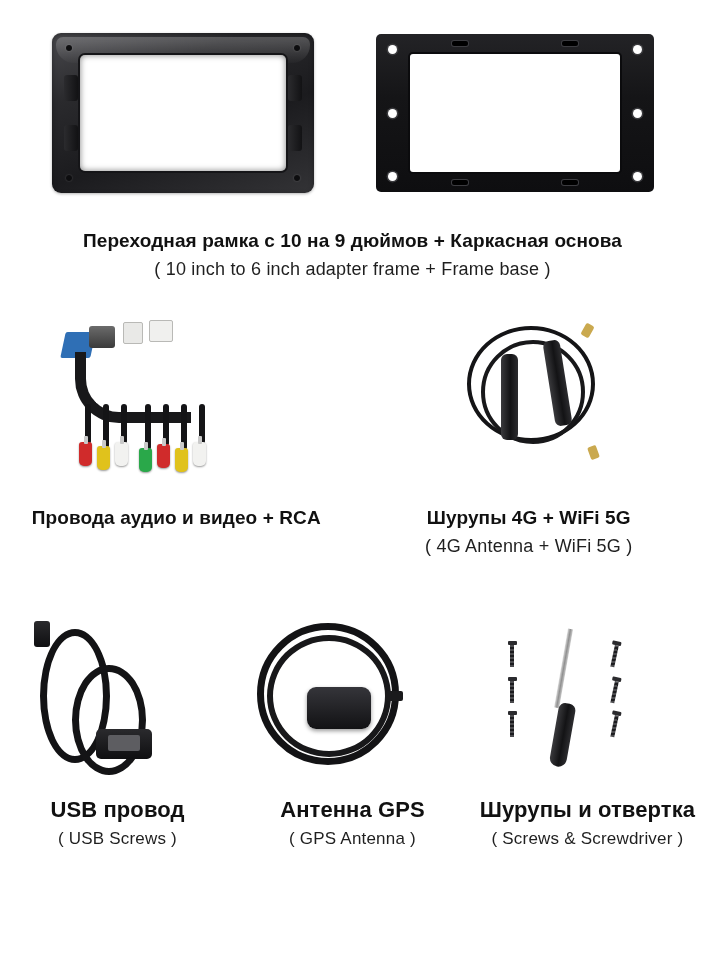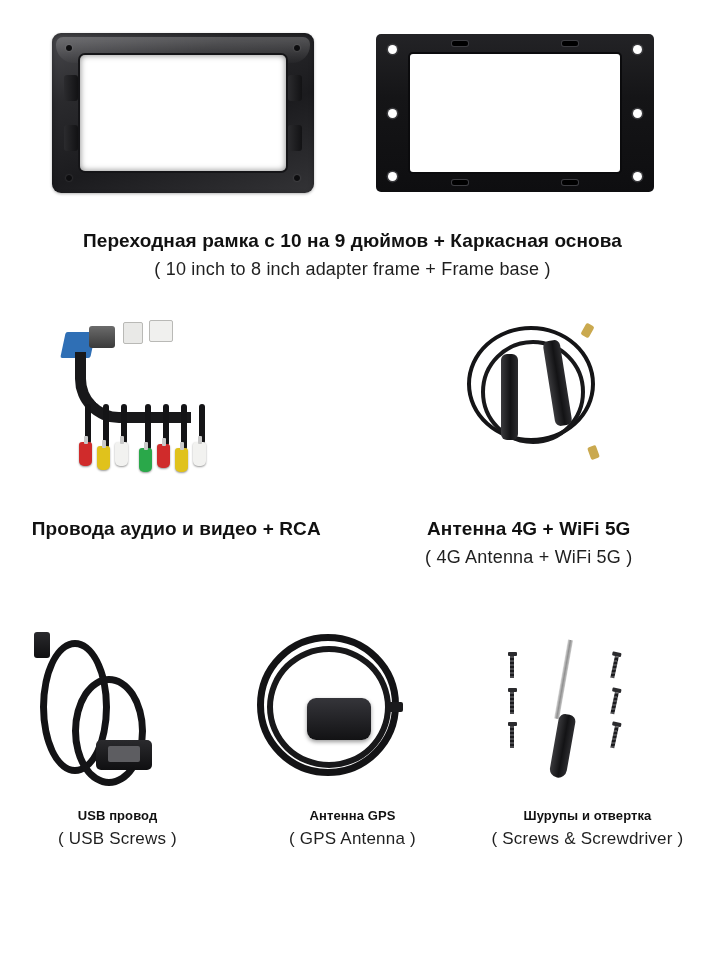--- a/index.html
+++ b/index.html
@@ -229,21 +229,21 @@
     border: 4px solid #121214;
     border-radius: 50%;
   }
   .ant4g .conn {
     position: absolute;
     width: 9px; height: 13px;
     background: #caa94f;
     border-radius: 2px;
   }
 
-  .sec2 .caption-ru { margin-top: 30px; }
+  .sec2 .caption-ru { margin-top: 19px; }
 
   
   .sec3 {
     margin-top: 54px;
     display: flex;
   }
   .sec3 .col { width: 33.333%; }
   .art3 { height: 180px; position: relative; }
 
   .usb .cord {
@@ -303,21 +303,21 @@
     background: linear-gradient(180deg, #35353a, #121214);
     border-radius: 9px;
     box-shadow: 0 2px 4px rgba(0,0,0,0.4);
   }
   .gps .plug {
     position: absolute; left: 150px; top: 80px;
     width: 18px; height: 10px;
     background: #1a1a1c; border-radius: 2px;
   }
 
-  .sec3 .caption-ru { margin-top: 6px; font-size: 13px; }
+  .sec3 .caption-ru { margin-top: 6px; font-size: 22px; }
   .sec3 .caption-en { font-size: 17px; margin-top: 6px; }
 </style>
 </head>
 <body>
 
 <div class="page">
 
   <div class="section sec1">
     <div class="frames-row">
 
@@ -345,21 +345,21 @@
         <div class="hole h5"></div>
           <div class="hole h6"></div>
         <div class="slot t1"></div>
           <div class="slot t2"></div>
         <div class="slot b1"></div>
           <div class="slot b2"></div>
       </div>
 
     </div>
     <div class="caption-ru">Переходная рамка с 10 на 9 дюймов + Каркасная основа</div>
-    <div class="caption-en">( 10 inch to 8 inch adapter frame + Frame base )</div>
+    <div class="caption-en">( 10 inch to 6 inch adapter frame + Frame base )</div>
   </div>
 
   <div class="section sec2">
 
     <div class="col">
       <div class="art2">
         <div class="harness" style="left:45px;">
           <div class="plug-blue"></div>
           <div class="plug-grey"></div>
           <div class="plug-w1"></div>
@@ -404,21 +404,21 @@
       <div class="art2">
         <div class="ant4g" style="left:110px;">
           <div class="loop" style="left:4px; top:8px; width:120px; height:108px; border-color:#141416;"></div>
           <div class="loop" style="left:18px; top:22px; width:96px; height:96px; border-color:#18181a;"></div>
           <div class="body"></div>
           <div class="body2"></div>
           <div class="conn" style="left:120px; top:6px; transform:rotate(30deg);"></div>
           <div class="conn" style="left:126px; top:128px; transform:rotate(-20deg);"></div>
         </div>
       </div>
-      <div class="caption-ru">Антенна 4G + WiFi 5G</div>
+      <div class="caption-ru">Шурупы 4G + WiFi 5G</div>
       <div class="caption-en">( 4G Antenna + WiFi 5G )</div>
     </div>
 
   </div>
 
   <div class="section sec3">
 
     <div class="col">
       <div class="art3 usb">
         <div class="cord" style="left:40px; top:18px; width:56px; height:120px;"></div>

